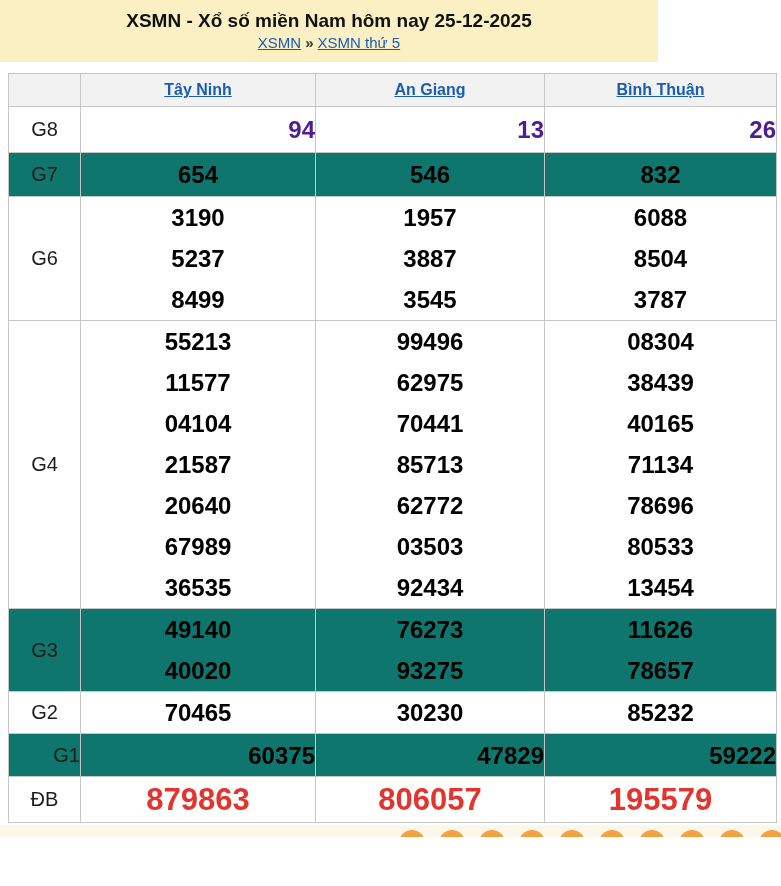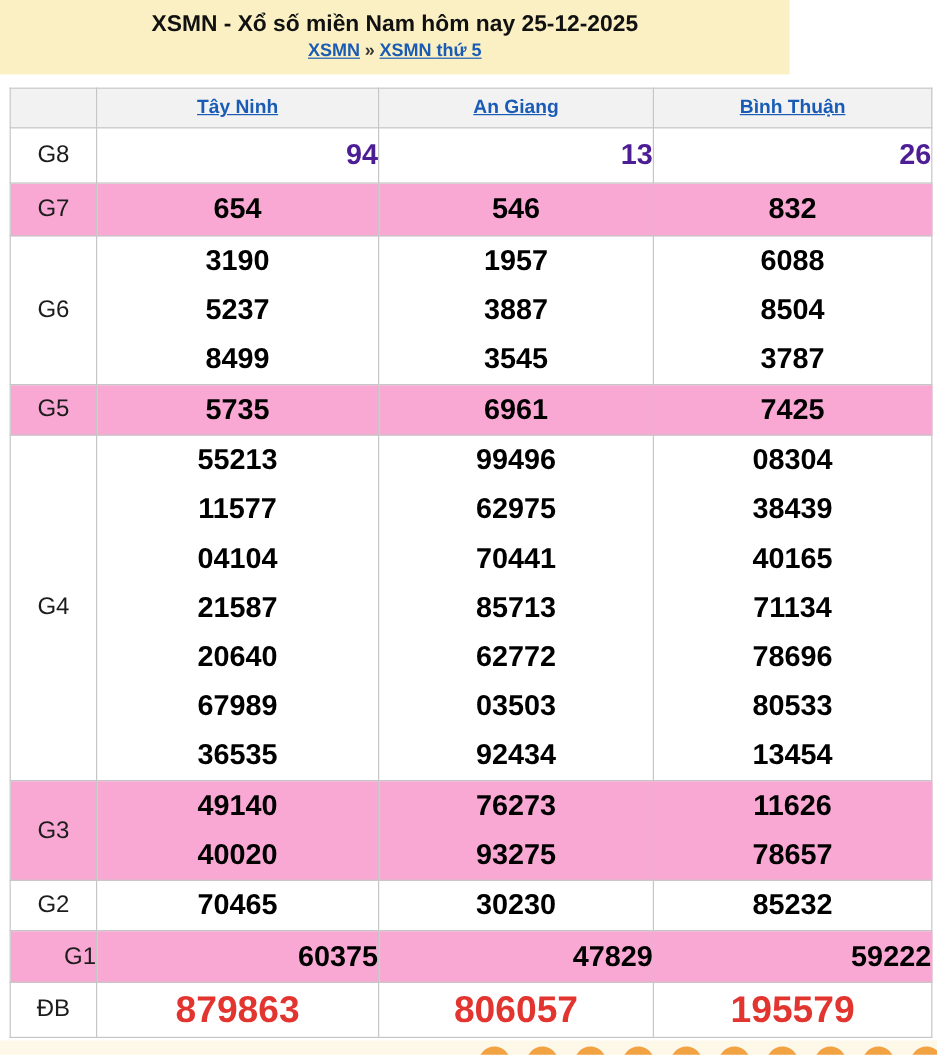--- a/index.html
+++ b/index.html
@@ -19,21 +19,21 @@
     align-items: center; justify-content: center;
     gap: 3px;
   }
   .page-title {
     margin: 0;
     font-size: 19px; font-weight: 700; color: #111111;
     line-height: 1.1;
   }
   .breadcrumb { font-size: 15px; color: #222; }
   .breadcrumb a {
-    color: #1A5CB5; font-weight: 700;
+    color: #1A5CB5; font-weight: 400;
     text-decoration: underline; cursor: pointer;
   }
   .breadcrumb .sep { margin: 0 4px; color: #333; font-weight: 700; }
 
   
   table.results {
     border-collapse: collapse;
     margin: 11px 0 0 8px;
     width: 768px;
     table-layout: fixed;
@@ -58,21 +58,21 @@
 
   td.lbl { font-size: 20px; font-weight: 400; color: #1c1c1c; }
 
   .num {
     font-size: 24px; font-weight: 700; color: #000;
     line-height: 41px; white-space: nowrap;
   }
   .num.red   { color: #4c1d95; font-size: 24px; text-align: right; }
   .num.jackpot { color: #E23530; font-size: 31px; }
 
-  tr.alt td { background: #f9a8d4; }
+  tr.alt td { background: #0f766e; }
 
   tr.r-g8 td { height: 46px; }
   tr.r-g7 td { height: 44px; }
   tr.r-g5 td { height: 42px; }
   tr.r-g2 td { height: 42px; }
   tr.r-g1 td { height: 43px; text-align: right; }
   tr.r-db td { height: 46px; }
   td.multi { padding: 2px 0; }
 
   
@@ -159,32 +159,20 @@
         <div class="num">3887</div>
         <div class="num">3545</div>
       </td>
       <td class="multi">
         <div class="num">6088</div>
         <div class="num">8504</div>
         <div class="num">3787</div>
       </td>
     </tr>
 
-    <tr class="r-g5 alt">
-      <td class="lbl">G5</td>
-      <td>
-          <div class="num">5735</div>
-        </td>
-      <td>
-          <div class="num">6961</div>
-        </td>
-      <td>
-          <div class="num">7425</div>
-        </td>
-    </tr>
 
     <tr class="r-g4">
       <td class="lbl">G4</td>
       <td class="multi">
         <div class="num">55213</div>
         <div class="num">11577</div>
         <div class="num">04104</div>
         <div class="num">21587</div>
         <div class="num">20640</div>
         <div class="num">67989</div>

